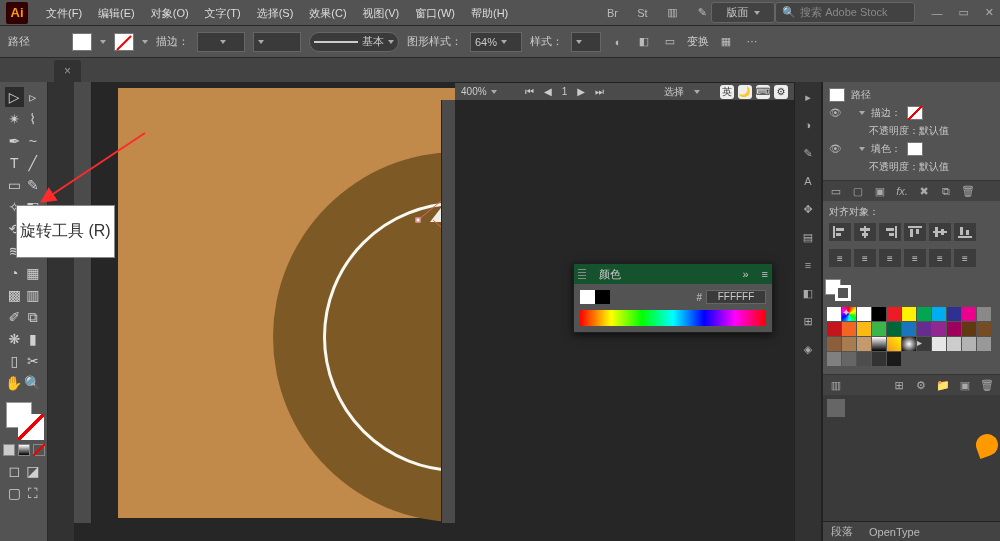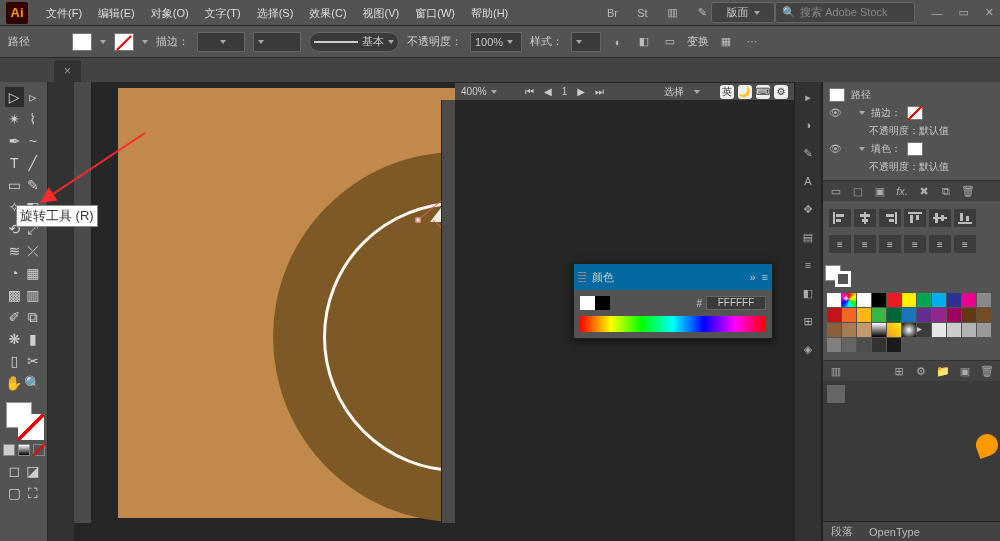--- a/index.html
+++ b/index.html
@@ -119,22 +119,22 @@
   .tool-mini-row { display:flex; gap:3px; justify-content:center; margin-top:2px;}
   .tool-mini { width:12px; height:12px; border:1px solid #888;}
   .tool-mini.a{background:#ccc;}
   .tool-mini.b{background:linear-gradient(#fff,#000);}
   .tool-mini.c{position:relative;}
   .tool-mini.c::after{content:"";position:absolute;inset:-1px;
     background:linear-gradient(-45deg,transparent 44%,#e00 44%,#e00 56%,transparent 56%);}
 
   .tooltip-float {
     position: absolute; left: 16px; top: 205px;
-    background: #fff; color: #333; font-size: 13px;
-    border: 1px solid #888; padding: 1px 3px;
+    background: #fff; color: #333; font-size: 16px;
+    border: 1px solid #888; padding: 15px 3px;
   }
 
   .red-arrow {
     position: absolute; left: 40px; top: 128px;
     width: 110px; height: 80px;
   }
   .red-arrow svg { width: 100%; height: 100%; }
 
   
   .workspace {
@@ -237,22 +237,22 @@
 
   
   .swatch-grid { display:flex; flex-wrap:wrap; gap:1px; padding:4px 2px;}
   .ch { width:14px; height:14px; }
 
   
   .float-color {
     position:absolute; left:573px; top:263px; width:200px;
     background:#535353; border:1px solid #1e1e1e; box-shadow:0 2px 8px #000a;
   }
-  .float-color .hdr { height:26px; background:#0369a1;
-    display:flex; align-items:center; padding:0 4px; gap:6px;}
+  .float-color .hdr { height:20px; background:#14532d;
+    display:flex; align-items:center; padding:0 4px; gap:13px;}
   .float-color .hdr .grab{width:8px; height:10px;
     background:repeating-linear-gradient(#888,#888 1px,transparent 1px,transparent 3px);}
   .float-color .body { padding:6px; }
   .spectrum {
     height:16px; width:100%;
     background: linear-gradient(to right,
       #ff0000,#ffff00,#00ff00,#00ffff,#0000ff,#ff00ff,#ff0000);
   }
   .float-color .hex {
     display:flex; justify-content:flex-end; align-items:center; gap:4px;
@@ -324,23 +324,23 @@
       <span class="caret"></span>
   </div>
   <div class="dropdown" style="width:48px">
       <span class="caret"></span>
     </div>
   <div class="dropdown stroke-style">
     <span class="line"></span>
     <span>基本</span>
     <span class="caret"></span>
   </div>
-  <span class="ctrl-label">不透明度：</span>
+  <span class="ctrl-label">图形样式：</span>
   <div class="dropdown opacity-box">
-    <span>100%</span>
+    <span>64%</span>
       <span class="caret"></span>
   </div>
   <span class="ctrl-label">样式：</span>
   <div class="dropdown" style="width:30px">
       <span class="caret"></span>
     </div>
   <div class="ctrl-icon">◐</div>
   <div class="ctrl-icon">◧</div>
   <div class="ctrl-icon">▭</div>
   <span class="ctrl-label">变换</span>
@@ -520,20 +520,21 @@
       <div class="b">▭</div>
       <div class="b">▢</div>
       <div class="b">▣</div>
       <div class="b" style="font-style:italic">fx.</div>
       <div class="b">✖</div>
       <div class="b">⧉</div>
       <div class="b">🗑</div>
     </div>
 
     <div class="panel-body">
+      <div>对齐对象：</div>
       <div class="align-row">
         <div class="align-btn">
             <svg>
               <rect x="0" y="0" width="2" height="12" fill="#bbb"></rect>
               <rect x="3" y="2" width="8" height="3" fill="#bbb"></rect>
               <rect x="3" y="7" width="5" height="3" fill="#bbb"></rect>
             </svg>
           </div>
         <div class="align-btn">
             <svg>

